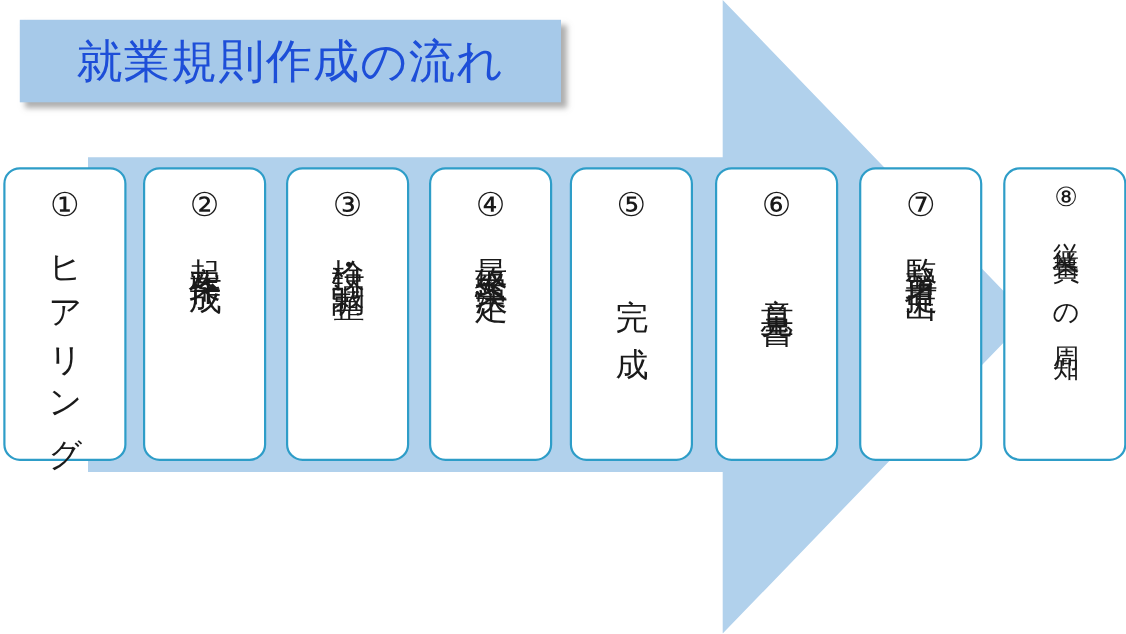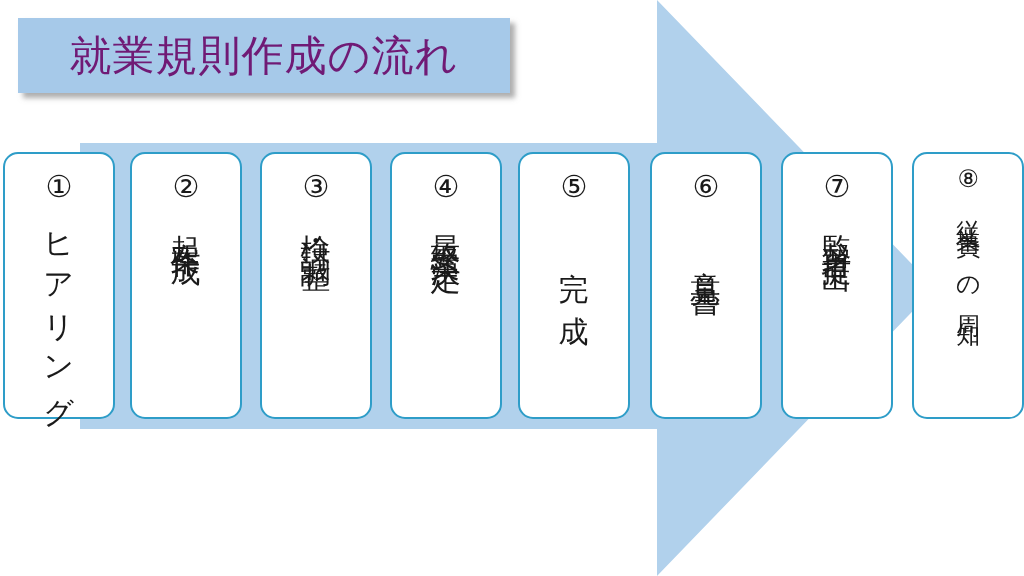--- a/index.html
+++ b/index.html
@@ -27,21 +27,21 @@
     top: 18px;
     width: 492px;
     height: 75px;
     background: #a6c9e9;
     box-shadow: 5px 5px 5px rgba(110,110,110,0.55);
     display: flex;
     align-items: center;
     justify-content: center;
   }
   .title-banner .title-text {
-    color: #701a75;
+    color: #1d4ed8;
     font-size: 42px;
     letter-spacing: 1px;
     white-space: nowrap;
   }
   .step {
     position: absolute;
     top: 152px;
     width: 112px;
     height: 267px;
     box-sizing: border-box;

